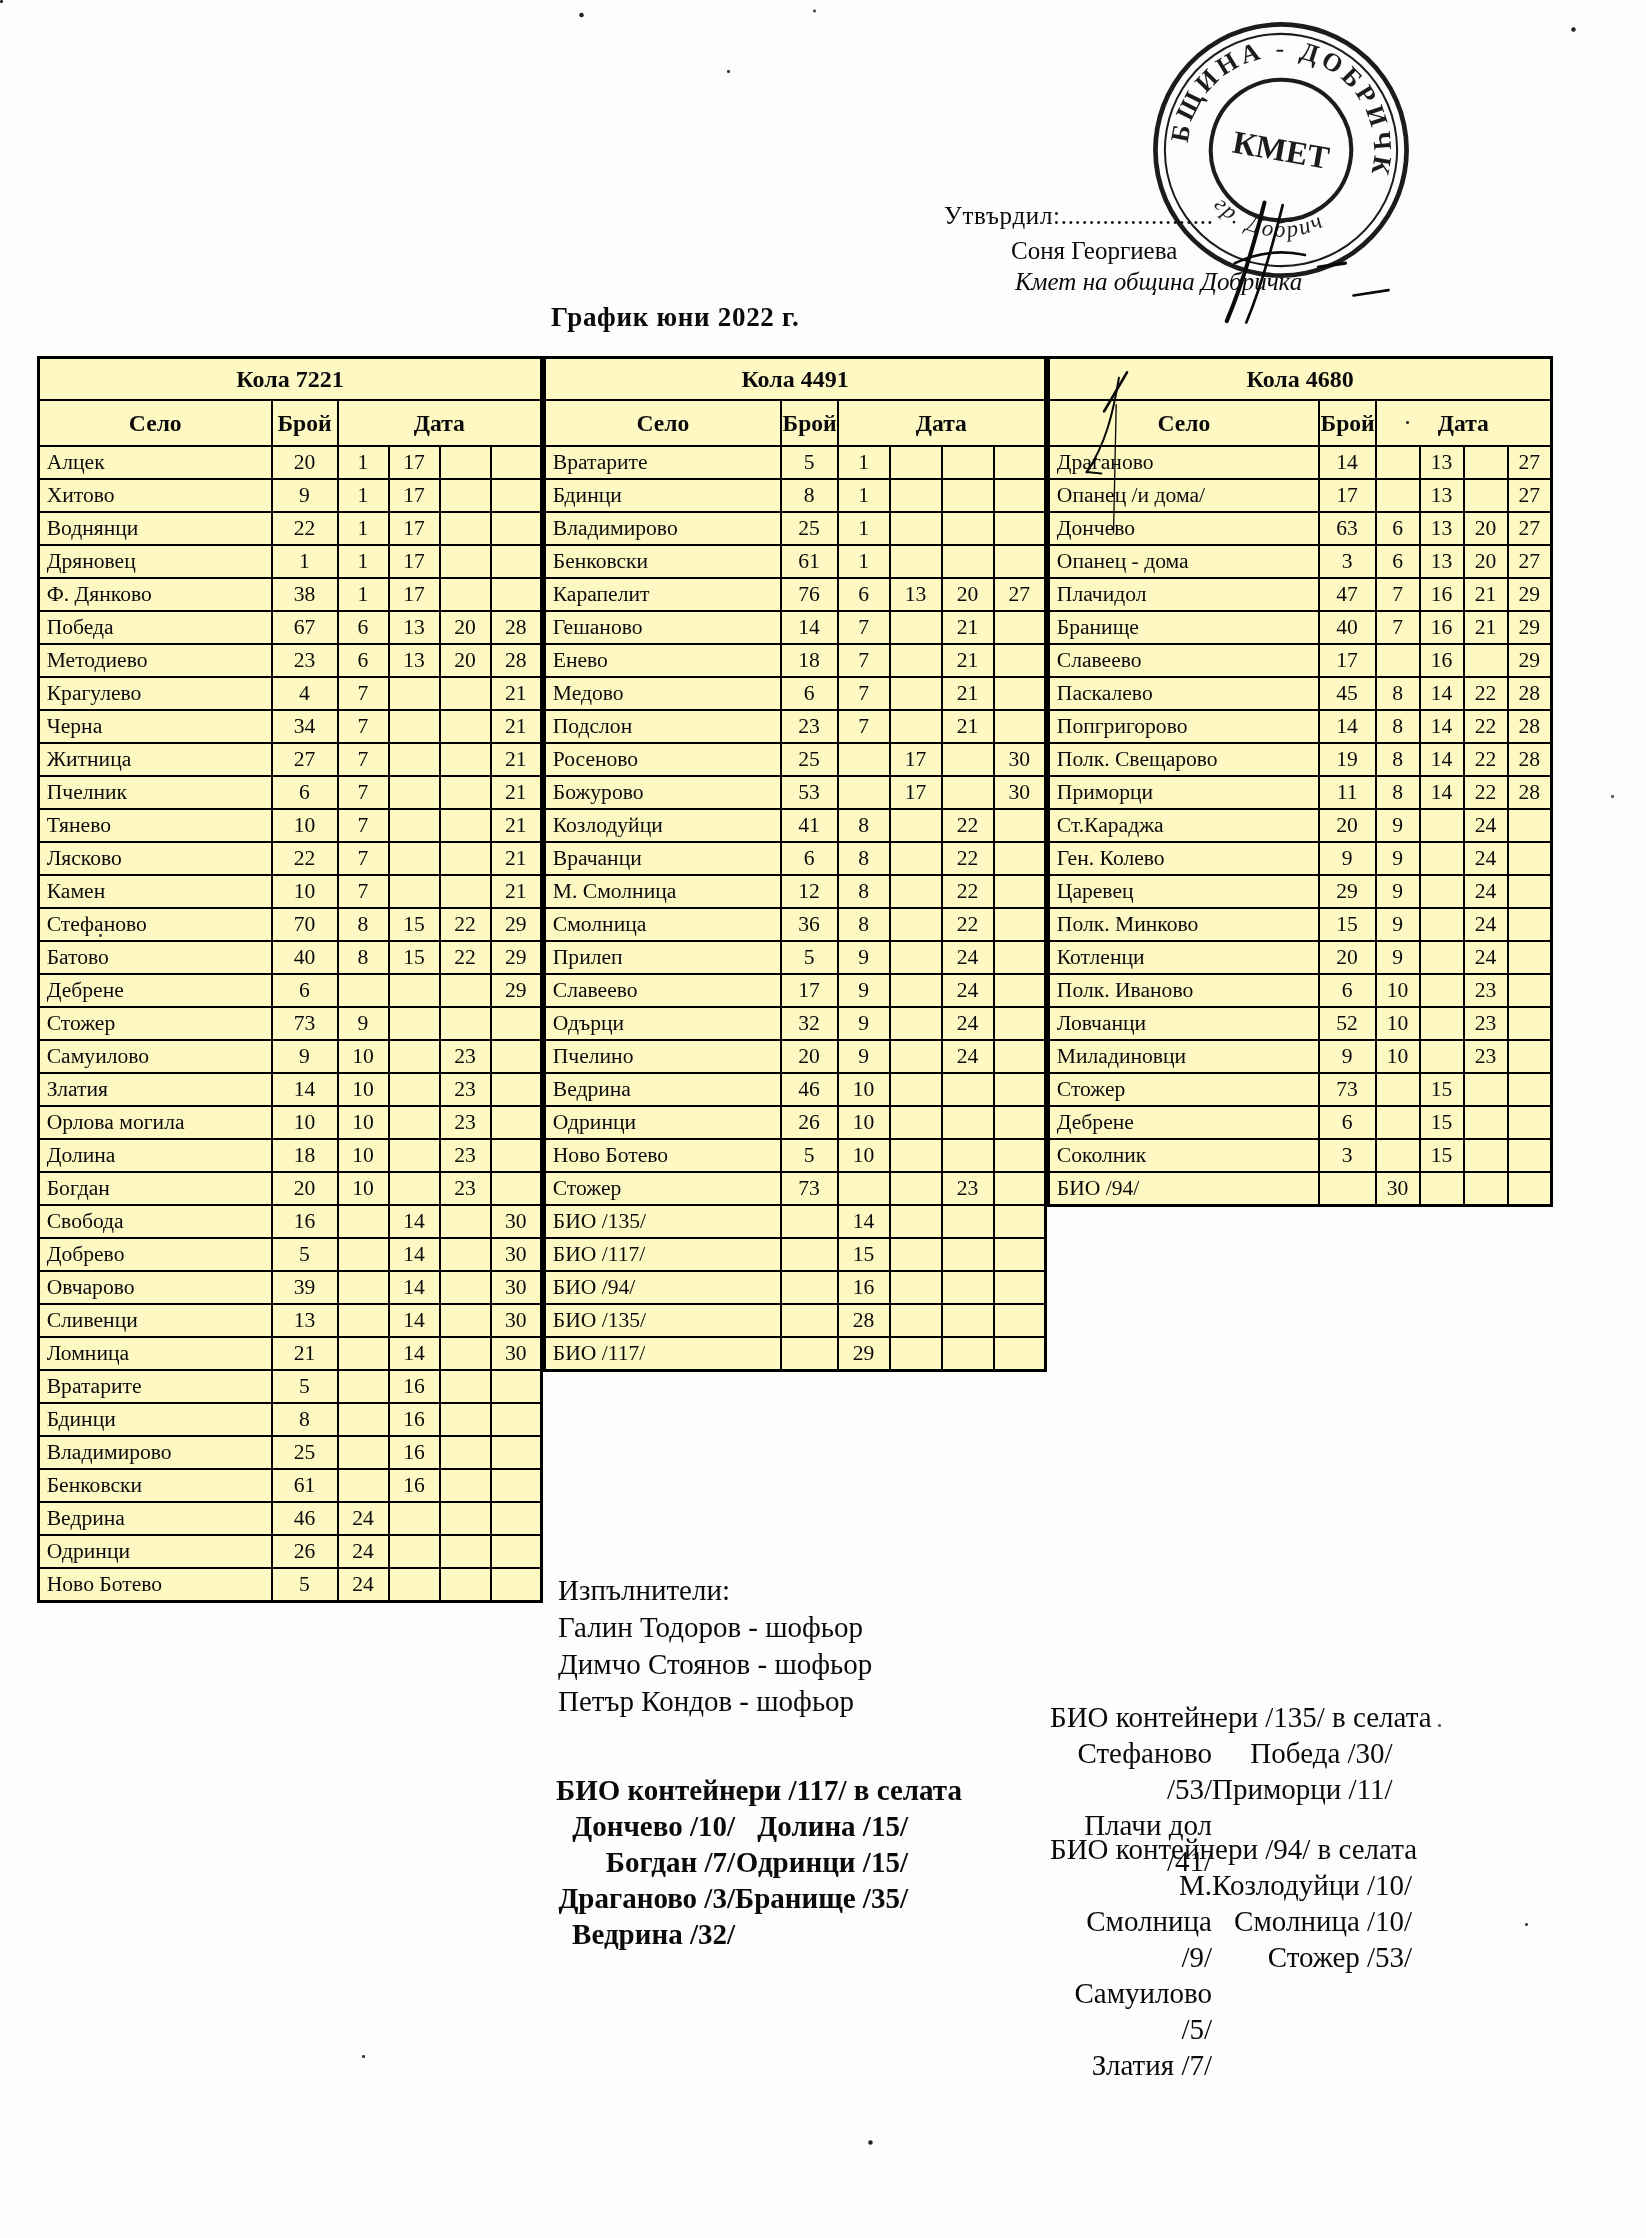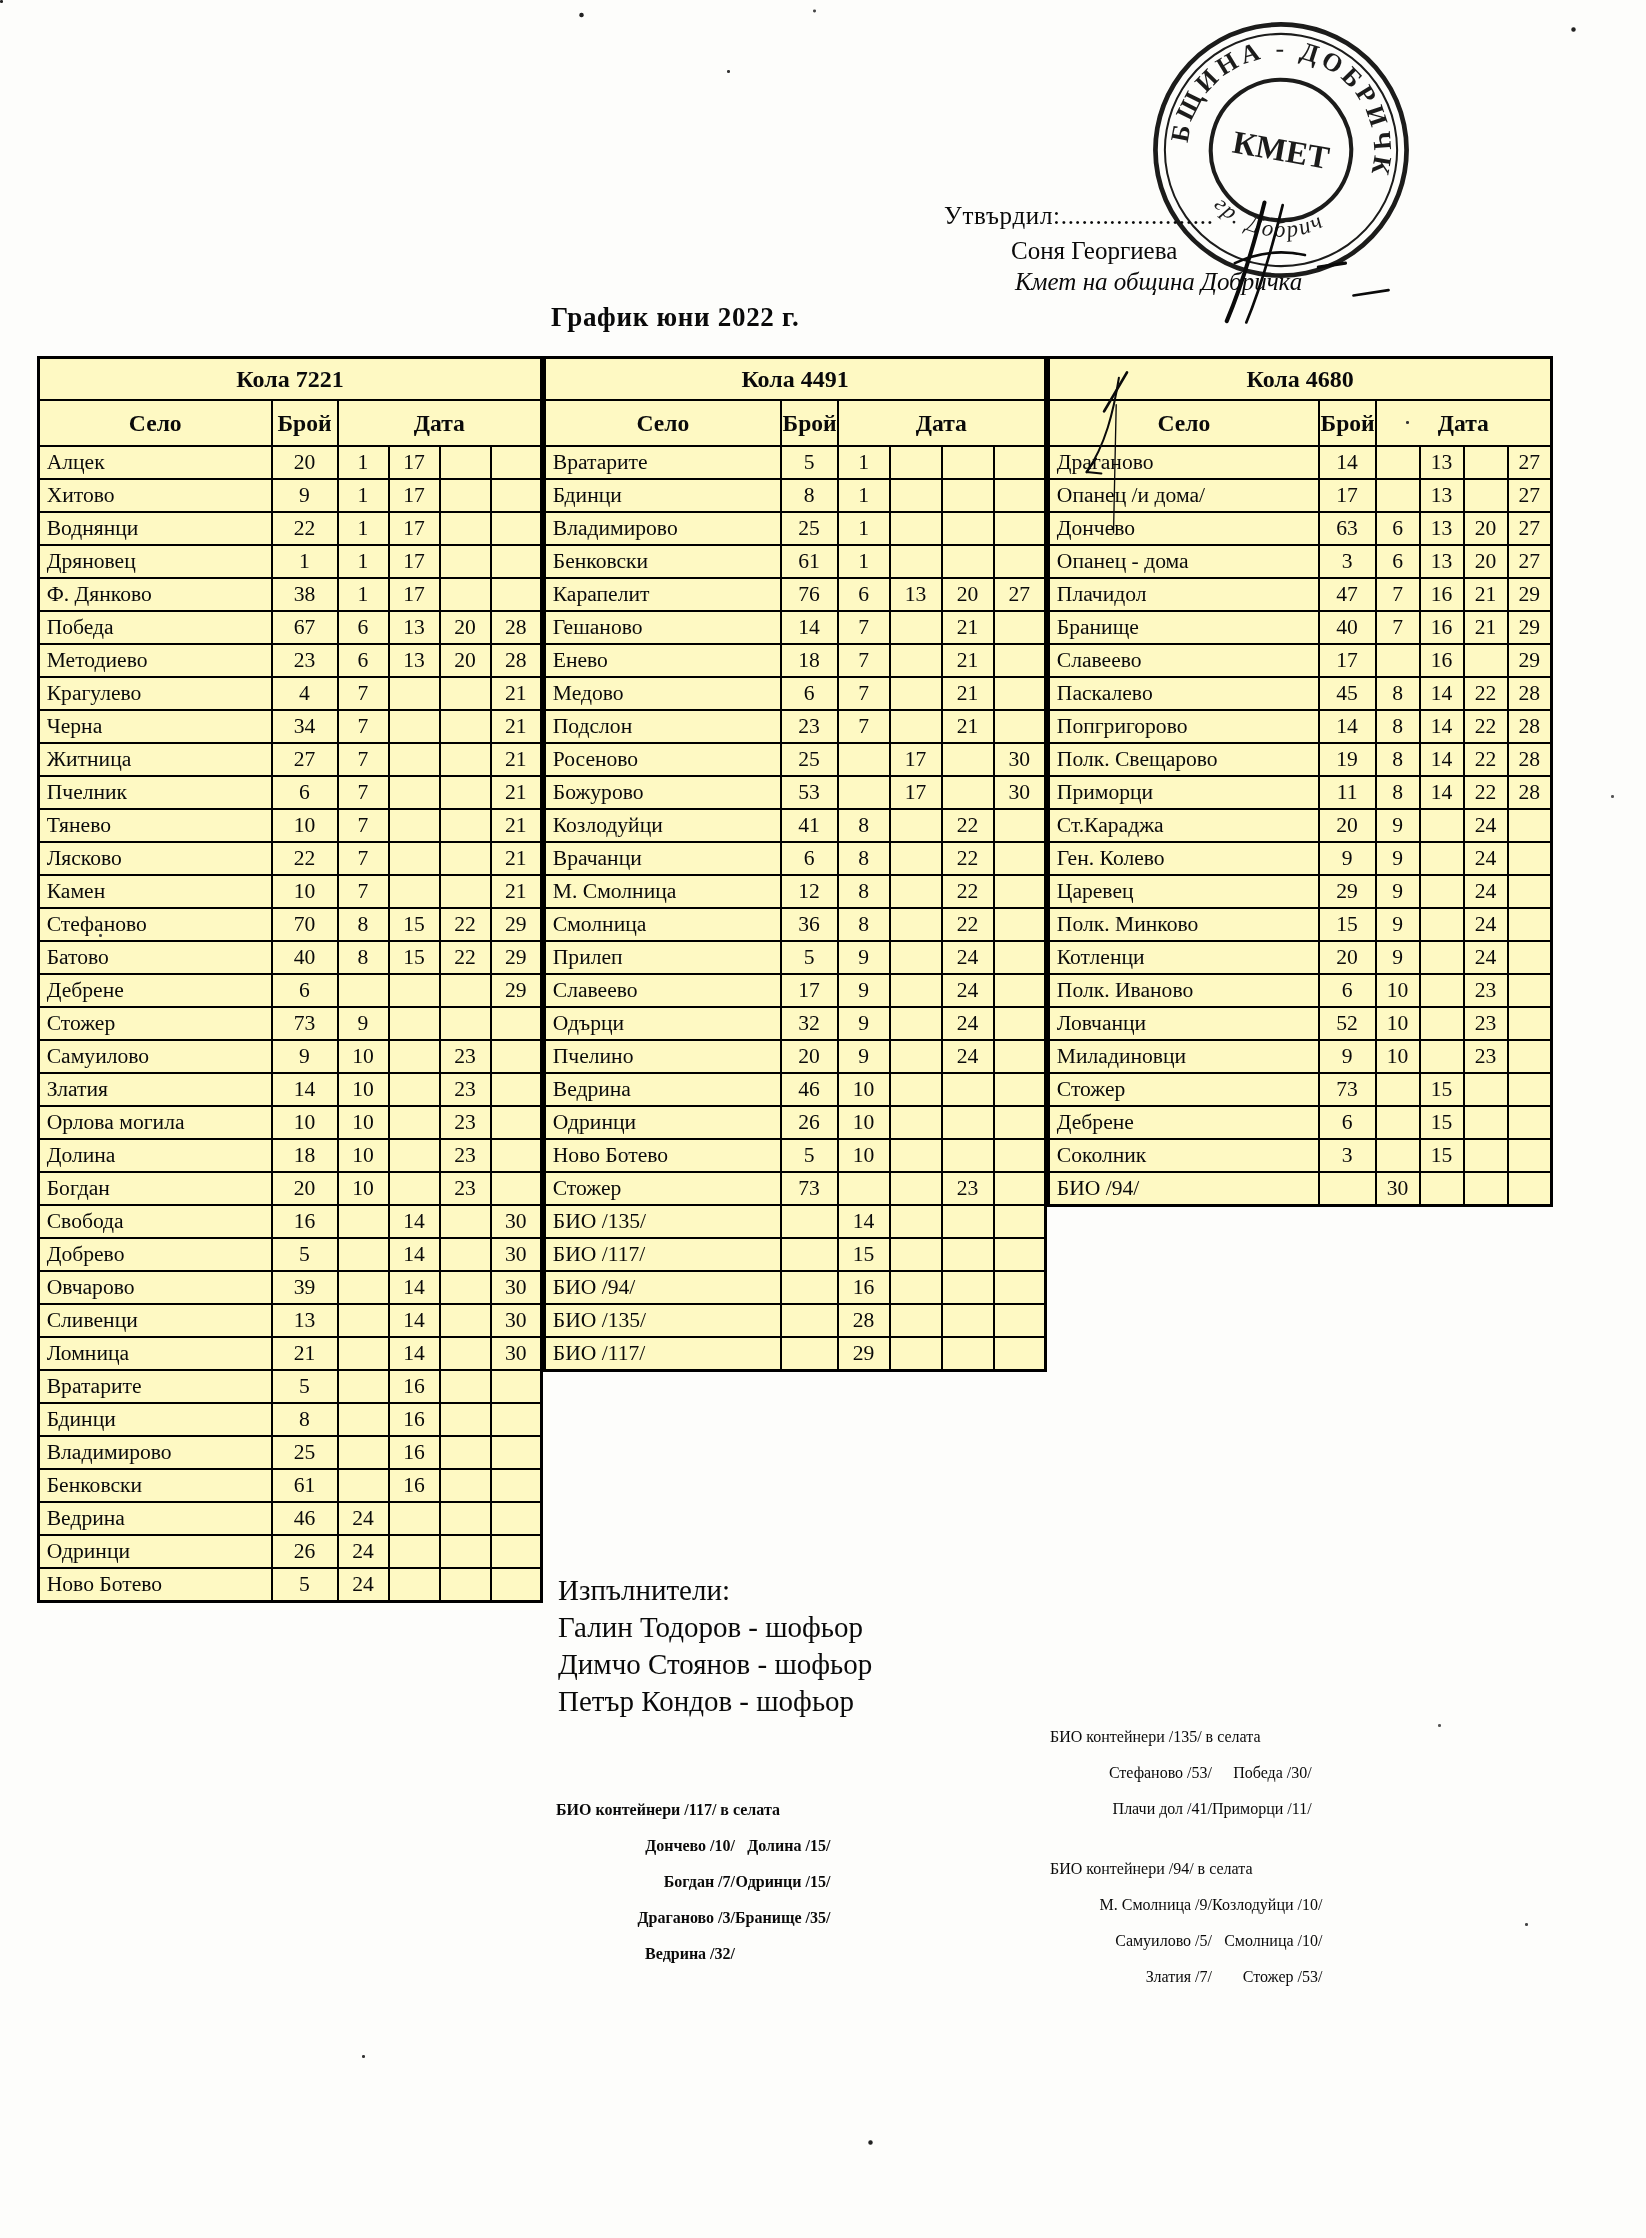--- a/index.html
+++ b/index.html
@@ -28,21 +28,21 @@
   .t-title th{height:38px;font-size:24px;font-weight:bold;border-bottom:2.7px solid #000;}
   .t-head th{height:42px;font-size:23.6px;font-weight:bold;}
   table.sched td{height:31px;font-size:21.6px;line-height:1;}
   td.village{padding:0 2.7px 0 6.7px;text-align:left;}
   td.num{text-align:center;padding:0;}
   col.c-v0{width:233px}col.c-n0{width:66px}col.c-d0{width:51px}
   col.c-v1{width:236px}col.c-n1{width:57px}col.c-d1{width:52px}
   col.c-v2{width:270px}col.c-n2{width:57px}col.c-d2{width:44px}
   
   .executors{position:absolute;left:558px;top:1572px;font-size:29px;line-height:37px;}
-  .bio-block{position:absolute;font-size:16px;line-height:36px;margin-top:20px;}
+  .bio-block{position:absolute;font-size:29px;line-height:36px;}
   .bio-135{left:1050px;top:1699px;}
   .bio-117{left:556px;top:1772px;font-weight:bold;}
   .bio-94{left:1050px;top:1831px;}
   .bio-cols{display:flex;text-align:right;}
   .bio-col1-135{width:162px;}
   .bio-col1-117{width:179px;}
   .bio-col1-94{width:162px;}
   
   .speckles{position:absolute;left:0;top:0;width:2.7px;height:2.7px;border-radius:50%;background:#222;
     box-shadow:580px 13.5px 0 0.7px #222, 727px 70px 0 0 #333, 1572px 28px 0 0.7px #222,

